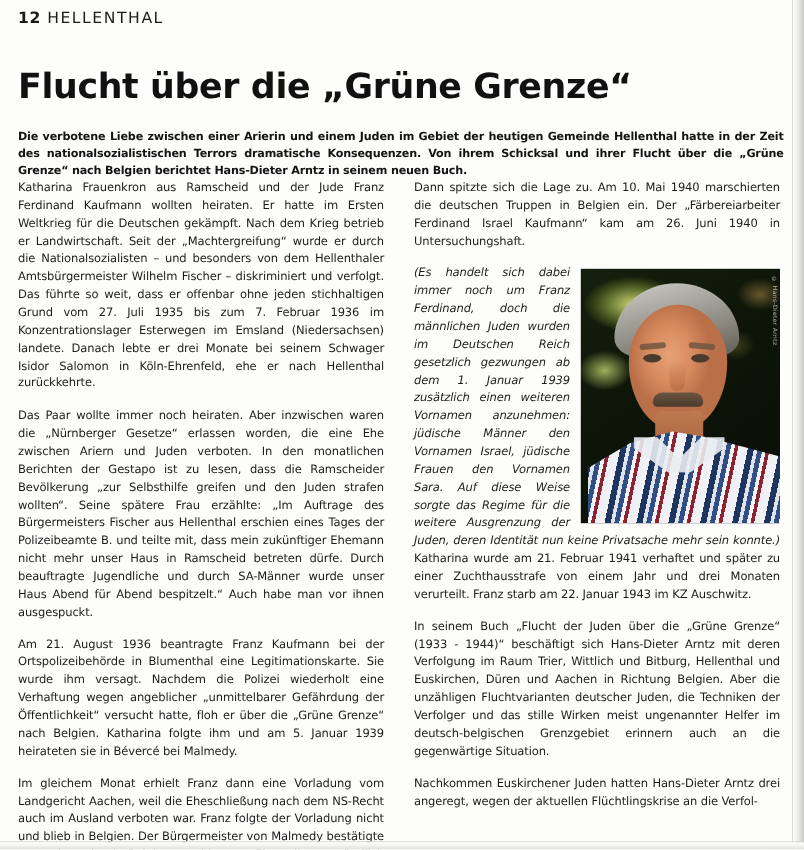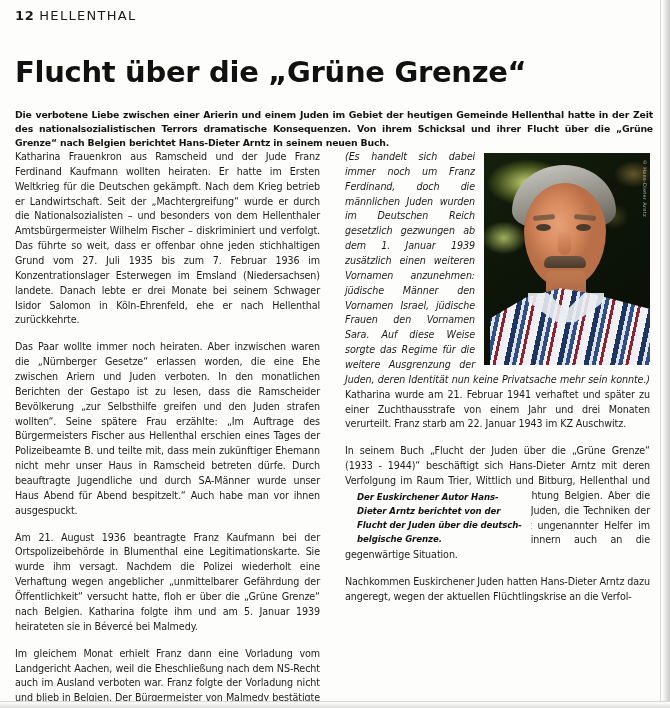--- a/index.html
+++ b/index.html
@@ -271,20 +271,21 @@
   <div class="standfirst">Die verbotene Liebe zwischen einer Arierin und einem Juden im Gebiet der heutigen Gemeinde Hellenthal hatte in der Zeit des nationalsozialistischen Terrors dramatische Konsequenzen. Von ihrem Schicksal und ihrer Flucht über die „Grüne Grenze“ nach Belgien berichtet Hans-Dieter Arntz in seinem neuen Buch.</div>
 
   <div class="col col-left">
     <p>Katharina Frauenkron aus Ramscheid und der Jude Franz Ferdinand Kaufmann wollten heiraten. Er hatte im Ersten Weltkrieg für die Deutschen gekämpft. Nach dem Krieg betrieb er Landwirtschaft. Seit der „Machtergreifung“ wurde er durch die Nationalsozialisten – und besonders von dem Hellenthaler Amtsbürgermeister Wilhelm Fischer – diskriminiert und verfolgt. Das führte so weit, dass er offenbar ohne jeden stichhaltigen Grund vom 27. Juli 1935 bis zum 7. Februar 1936 im Konzentrationslager Esterwegen im Emsland (Niedersachsen) landete. Danach lebte er drei Monate bei seinem Schwager Isidor Salomon in Köln-Ehrenfeld, ehe er nach Hellenthal zurückkehrte.</p>
     <p>Das Paar wollte immer noch heiraten. Aber inzwischen waren die „Nürnberger Gesetze“ erlassen worden, die eine Ehe zwischen Ariern und Juden verboten. In den monatlichen Berichten der Gestapo ist zu lesen, dass die Ramscheider Bevölkerung „zur Selbsthilfe greifen und den Juden strafen wollten“. Seine spätere Frau erzählte: „Im Auftrage des Bürgermeisters Fischer aus Hellenthal erschien eines Tages der Polizeibeamte B. und teilte mit, dass mein zukünftiger Ehemann nicht mehr unser Haus in Ramscheid betreten dürfe. Durch beauftragte Jugendliche und durch SA-Männer wurde unser Haus Abend für Abend bespitzelt.“ Auch habe man vor ihnen ausgespuckt.</p>
     <p>Am 21. August 1936 beantragte Franz Kaufmann bei der Ortspolizeibehörde in Blumenthal eine Legitimationskarte. Sie wurde ihm versagt. Nachdem die Polizei wiederholt eine Verhaftung wegen angeblicher „unmittelbarer Gefährdung der Öffentlichkeit“ versucht hatte, floh er über die „Grüne Grenze“ nach Belgien. Katharina folgte ihm und am 5. Januar 1939 heirateten sie in Bévercé bei Malmedy.</p>
     <p>Im gleichem Monat erhielt Franz dann eine Vorladung vom Landgericht Aachen, weil die Eheschließung nach dem NS-Recht auch im Ausland verboten war. Franz folgte der Vorladung nicht und blieb in Belgien. Der Bürgermeister von Malmedy bestätigte stets, dass eine in Belgien geschlossene Ehe selbstverständlich gültig und rechtskräftig wäre. In Abwesenheit von Franz erklärte aber das Landgericht die Eheschließung für nichtig.</p>
   </div>
 
   <div class="col col-right">
+    <p>Dann spitzte sich die Lage zu. Am 10. Mai 1940 marschierten die deutschen Truppen in Belgien ein. Der „Färbereiarbeiter Ferdinand Israel Kaufmann“ kam am 26. Juni 1940 in Untersuchungshaft.</p>
 
     <p>
       <span class="photo-wrap">
         <span class="photo">
           <span class="ph-hair"></span>
           <span class="ph-face"></span>
           <span class="ph-brow-l"></span>
           <span class="ph-brow-r"></span>
           <span class="ph-eye-l"></span>
           <span class="ph-eye-r"></span>
@@ -294,23 +295,22 @@
           <span class="ph-neck"></span>
           <span class="ph-shirt"></span>
           <span class="ph-collar"></span>
           <span class="photo-credit">© Hans-Dieter Arntz</span>
         </span>
       </span>
       <em class="italic">(Es handelt sich dabei immer noch um Franz Ferdinand, doch die männlichen Juden wurden im Deutschen Reich gesetzlich gezwungen ab dem 1. Januar 1939 zusätzlich einen weiteren Vornamen anzunehmen: jüdische Männer den Vornamen Israel, jüdische Frauen den Vornamen Sara. Auf diese Weise sorgte das Regime für die weitere Ausgrenzung der Juden, deren Identität nun keine Privatsache mehr sein konnte.)</em><span> Katharina wurde am 21. Februar 1941 verhaftet und später zu einer Zuchthausstrafe von einem Jahr und drei Monaten verurteilt. Franz starb am 22. Januar 1943 im KZ Auschwitz.</span>
     </p>
 
     <p>In seinem Buch „Flucht der Juden über die „Grüne Grenze“ (1933 - 1944)“ beschäftigt sich Hans-Dieter Arntz mit deren Verfolgung im Raum Trier, Wittlich und Bitburg, Hellenthal und Euskirchen, Düren und Aachen in Richtung Belgien. Aber die unzähligen Fluchtvarianten deutscher Juden, die Techniken der Verfolger und das stille Wirken meist ungenannter Helfer im deutsch-belgischen Grenzgebiet erinnern auch an die gegenwärtige Situation.</p>
-    <p>Nachkommen Euskirchener Juden hatten Hans-Dieter Arntz dazu angeregt, wegen der aktuellen Flüchtlingskrise an die Verfol-</p>
+    <p>Nachkommen Euskirchener Juden hatten Hans-Dieter Arntz drei angeregt, wegen der aktuellen Flüchtlingskrise an die Verfol-</p>
   </div>
 
-  <div class="caption">Der Euskirchener Autor Hans-Dieter Arntz berichtet von der Flucht der Juden über die deutsch-belgische Grenze.</div>
 
   <div class="edge-right-line"></div>
   <div class="edge-right"></div>
   <div class="edge-bottom-line"></div>
   <div class="edge-bottom"></div>
 
 </div>
 
 </body></html>

